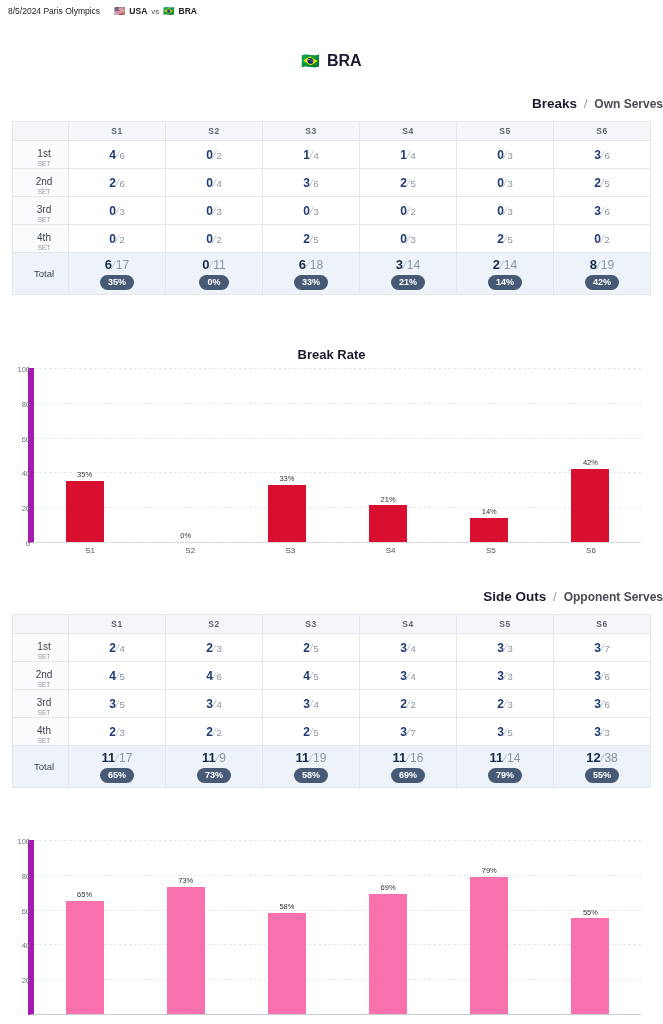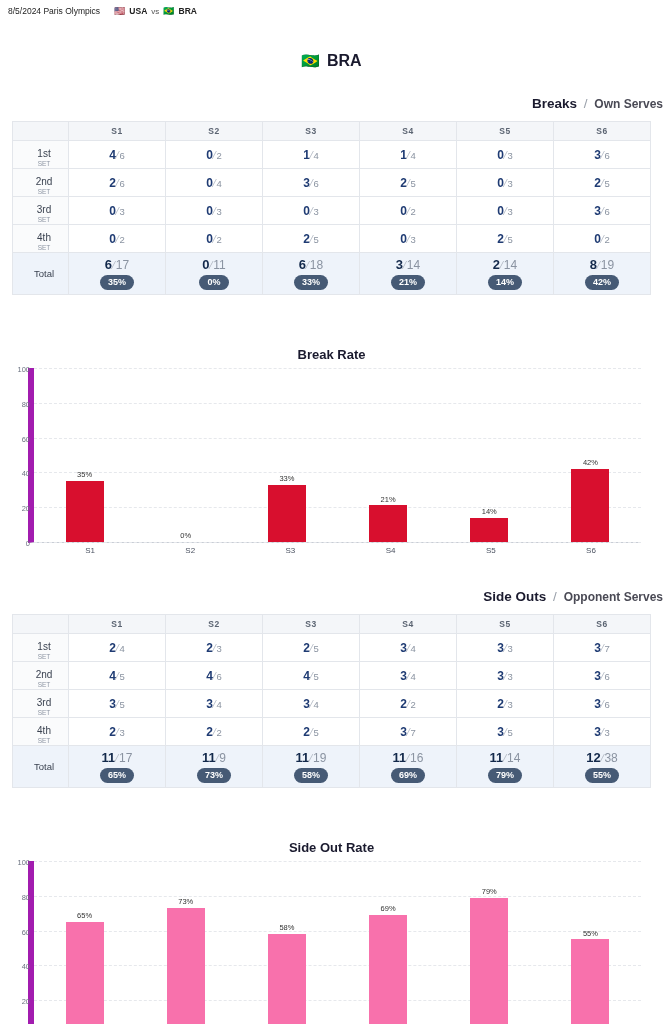--- a/index.html
+++ b/index.html
@@ -427,21 +427,20 @@
             <div class="pct-pill">55%</div>
           </td>
         </tr>
       </tbody>
     </table>
   </div>
 
   <div class="spacer-lg"></div>
 
   <div class="chart-block">
-    <div class="chart-title">Side Out Rate</div>
     <div class="chart-area">
       <div class="gridline" style="top:0%">
           <span class="ytick">100</span>
         </div>
       <div class="gridline" style="top:20%">
           <span class="ytick">80</span>
         </div>
       <div class="gridline" style="top:40%">
           <span class="ytick">60</span>
         </div>

